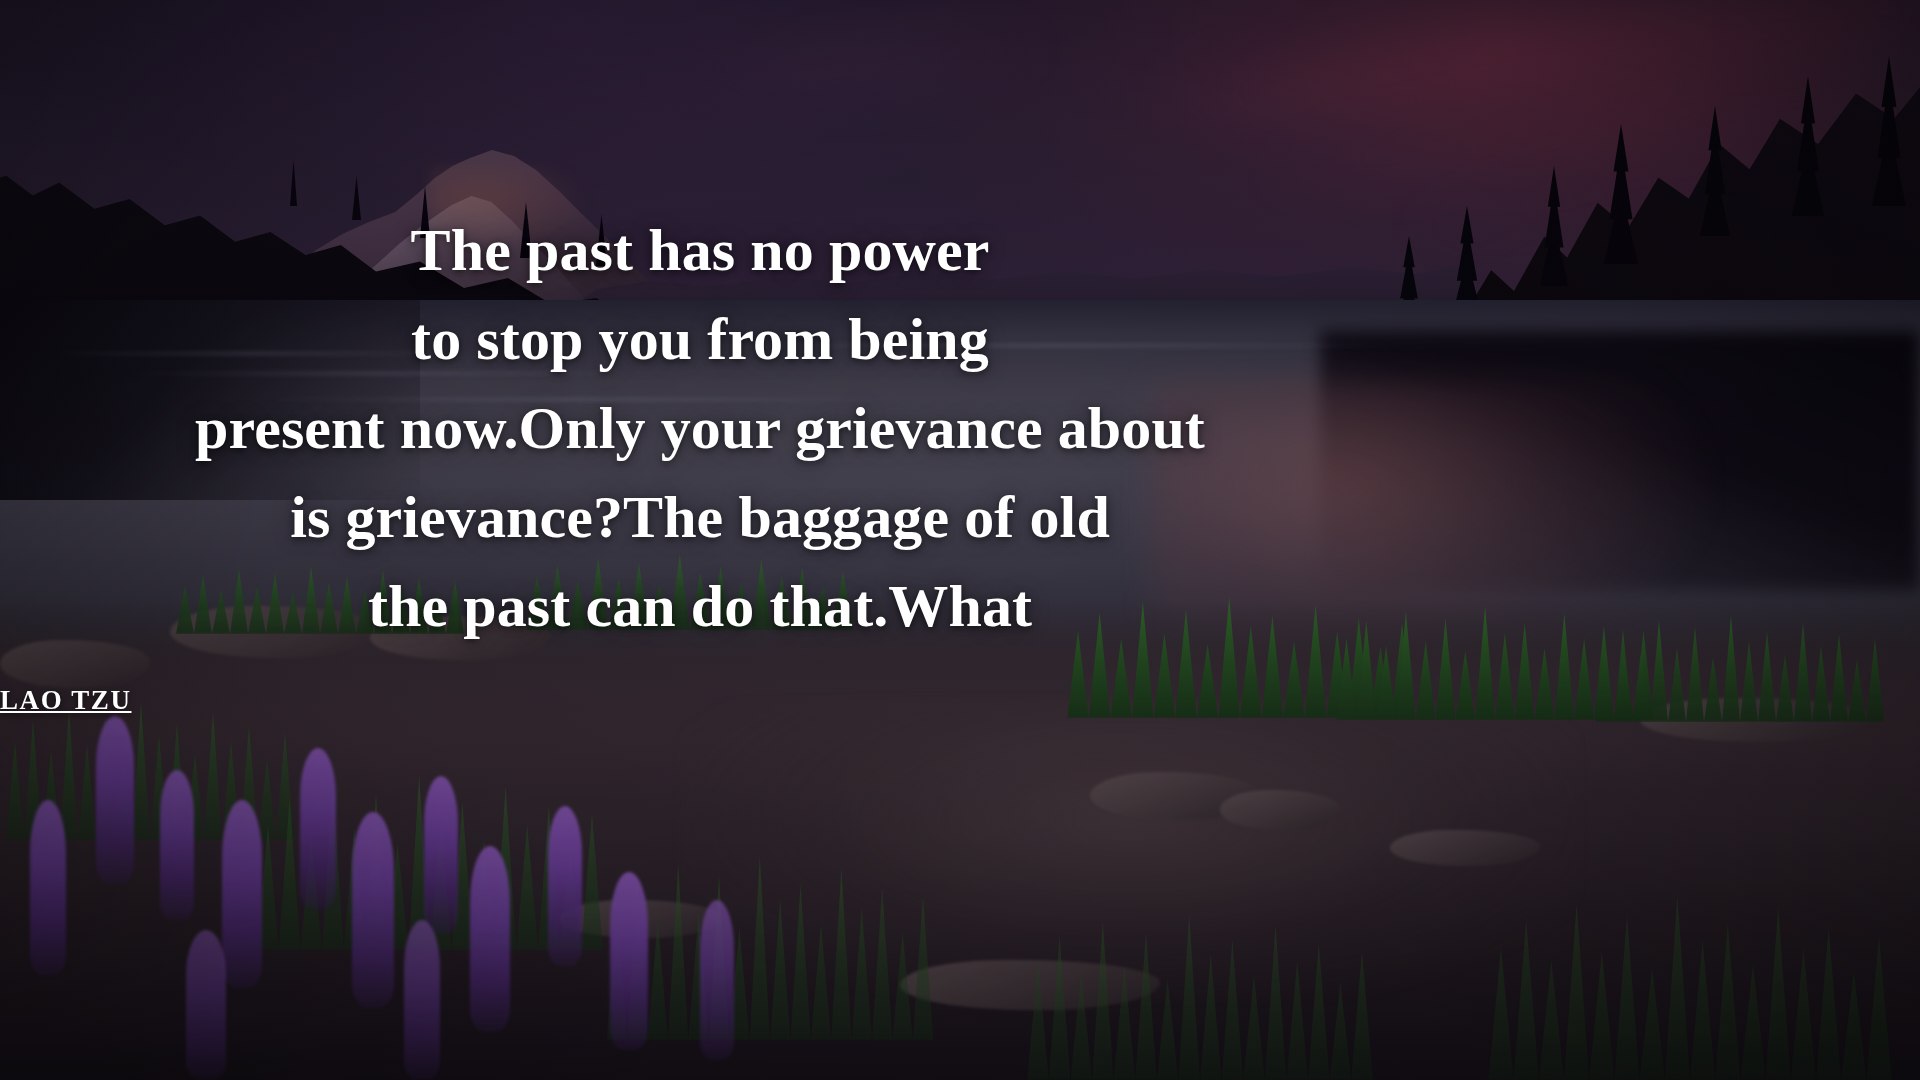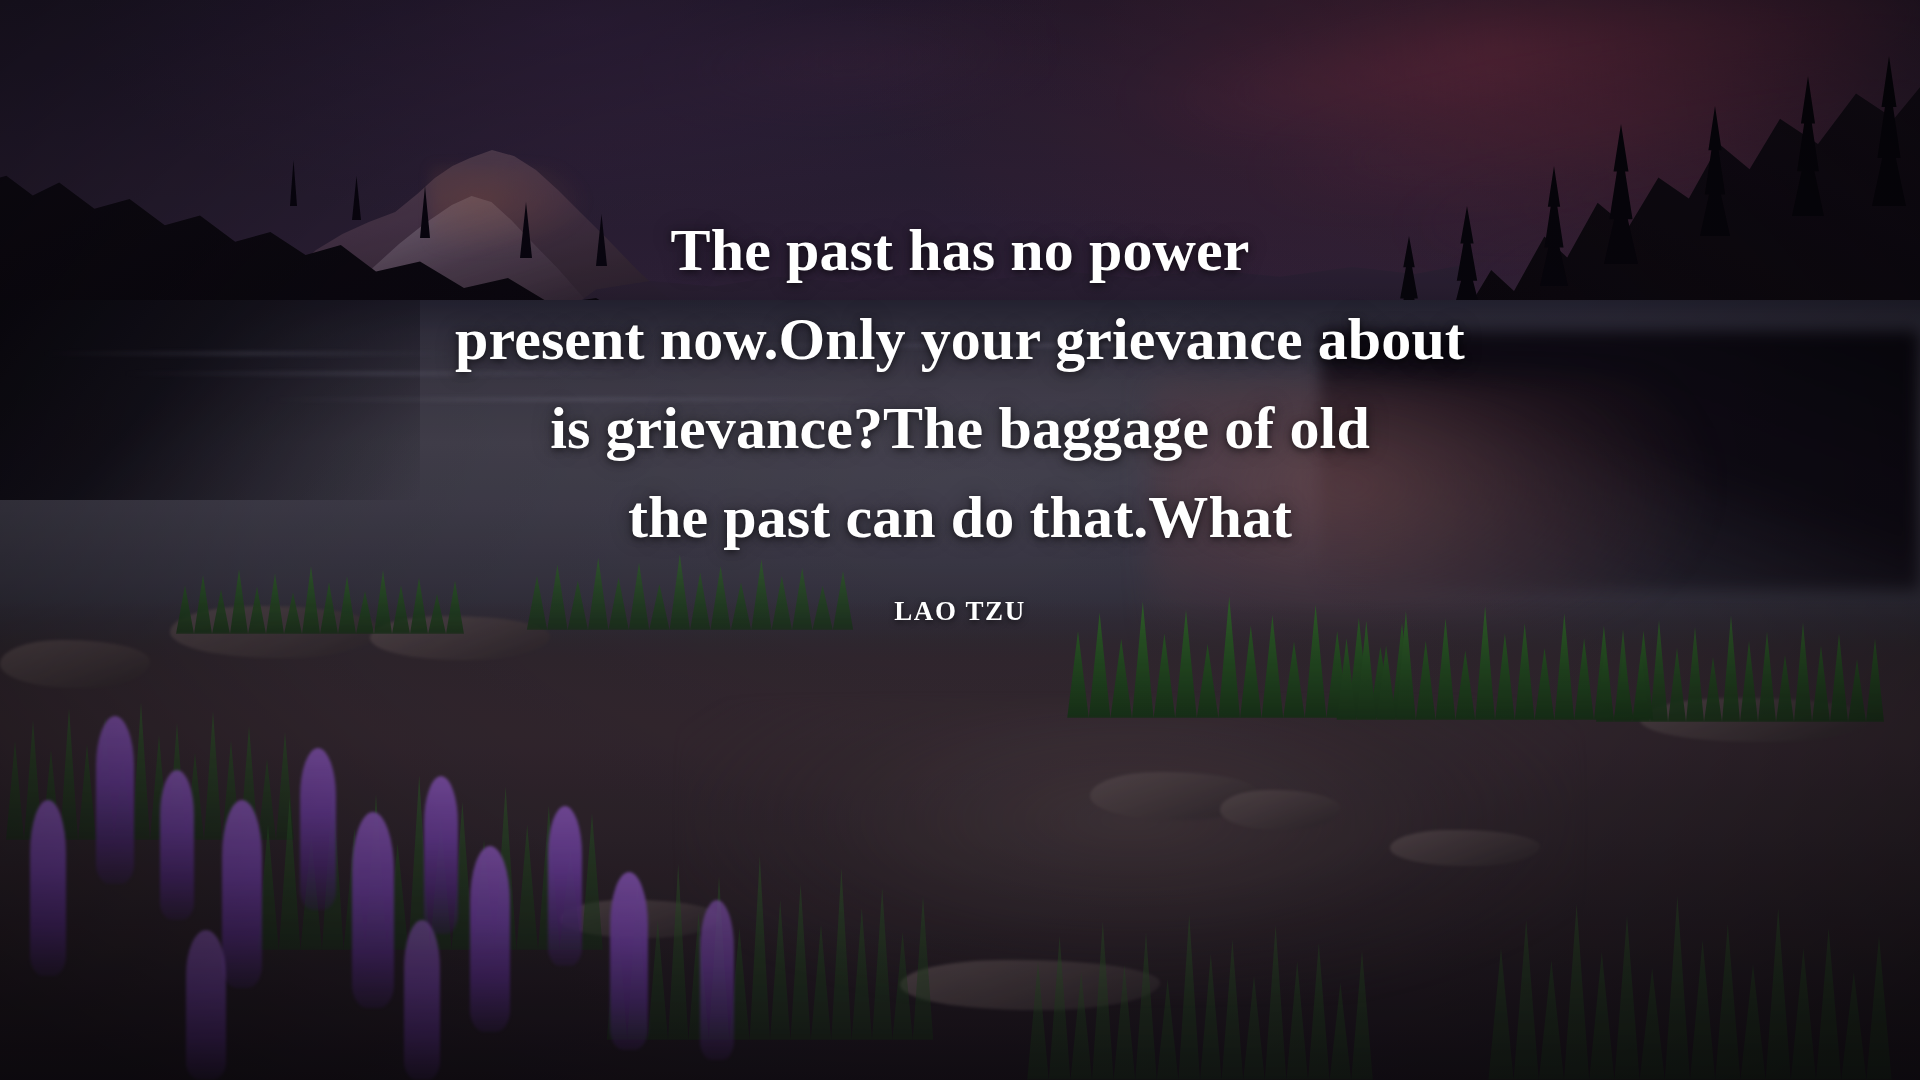--- a/index.html
+++ b/index.html
@@ -202,21 +202,20 @@
     background:
       radial-gradient(ellipse 1280px 760px at 50% 46%,
         rgba(0,0,0,0) 0%, rgba(0,0,0,.12) 55%, rgba(0,0,0,.46) 100%);
   }
   .darken { background: rgba(10, 6, 16, 0.18); }
 
   
   .content {
     position: absolute; inset: 0;
     display: flex; flex-direction: column;
-    align-items: center;
   }
   .quote {
     margin: 0;
     padding: 0;
     width: 1400px;
     margin-top: 206px;
     text-align: center;
     color: #ffffff;
     font-family: "Liberation Serif", "DejaVu Serif", serif;
     font-weight: 700;
@@ -227,20 +226,21 @@
   }
   .quote .ln { display: block; white-space: pre; }
   .author {
     margin-top: 34px;
     color: #ffffff;
     font-family: "Liberation Serif", "DejaVu Serif", serif;
     font-weight: 700;
     font-size: 27px;
     letter-spacing: 1.6px;
     text-shadow: 0 2px 6px rgba(0,0,0,.62);
+    text-decoration: underline;
   }
   .watermark {
     position: absolute;
     right: 34px;
     bottom: 18px;
     color: #ffffff;
     font-family: "Liberation Sans", "DejaVu Sans", sans-serif;
     font-weight: 700;
     font-size: 40px;
     letter-spacing: -.2px;
@@ -354,20 +354,21 @@
   <div class="lupine" style="left:186px; top:930px; width:40px; height:150px; opacity:.7;">
       <div class="stalk"></div>
     </div>
 
   <div class="layer darken"></div>
   <div class="layer vignette"></div>
 
   <div class="content">
     <div class="quote">
       <span class="ln">The past has no power</span>
+      <span class="ln">to stop you from being</span>
       <span class="ln">present now.Only your grievance about</span>
       <span class="ln">is grievance?The baggage of old</span>
       <span class="ln">the past can do that.What</span>
     </div>
     <div class="author">LAO TZU</div>
   </div>
 
 
 </div>
 

